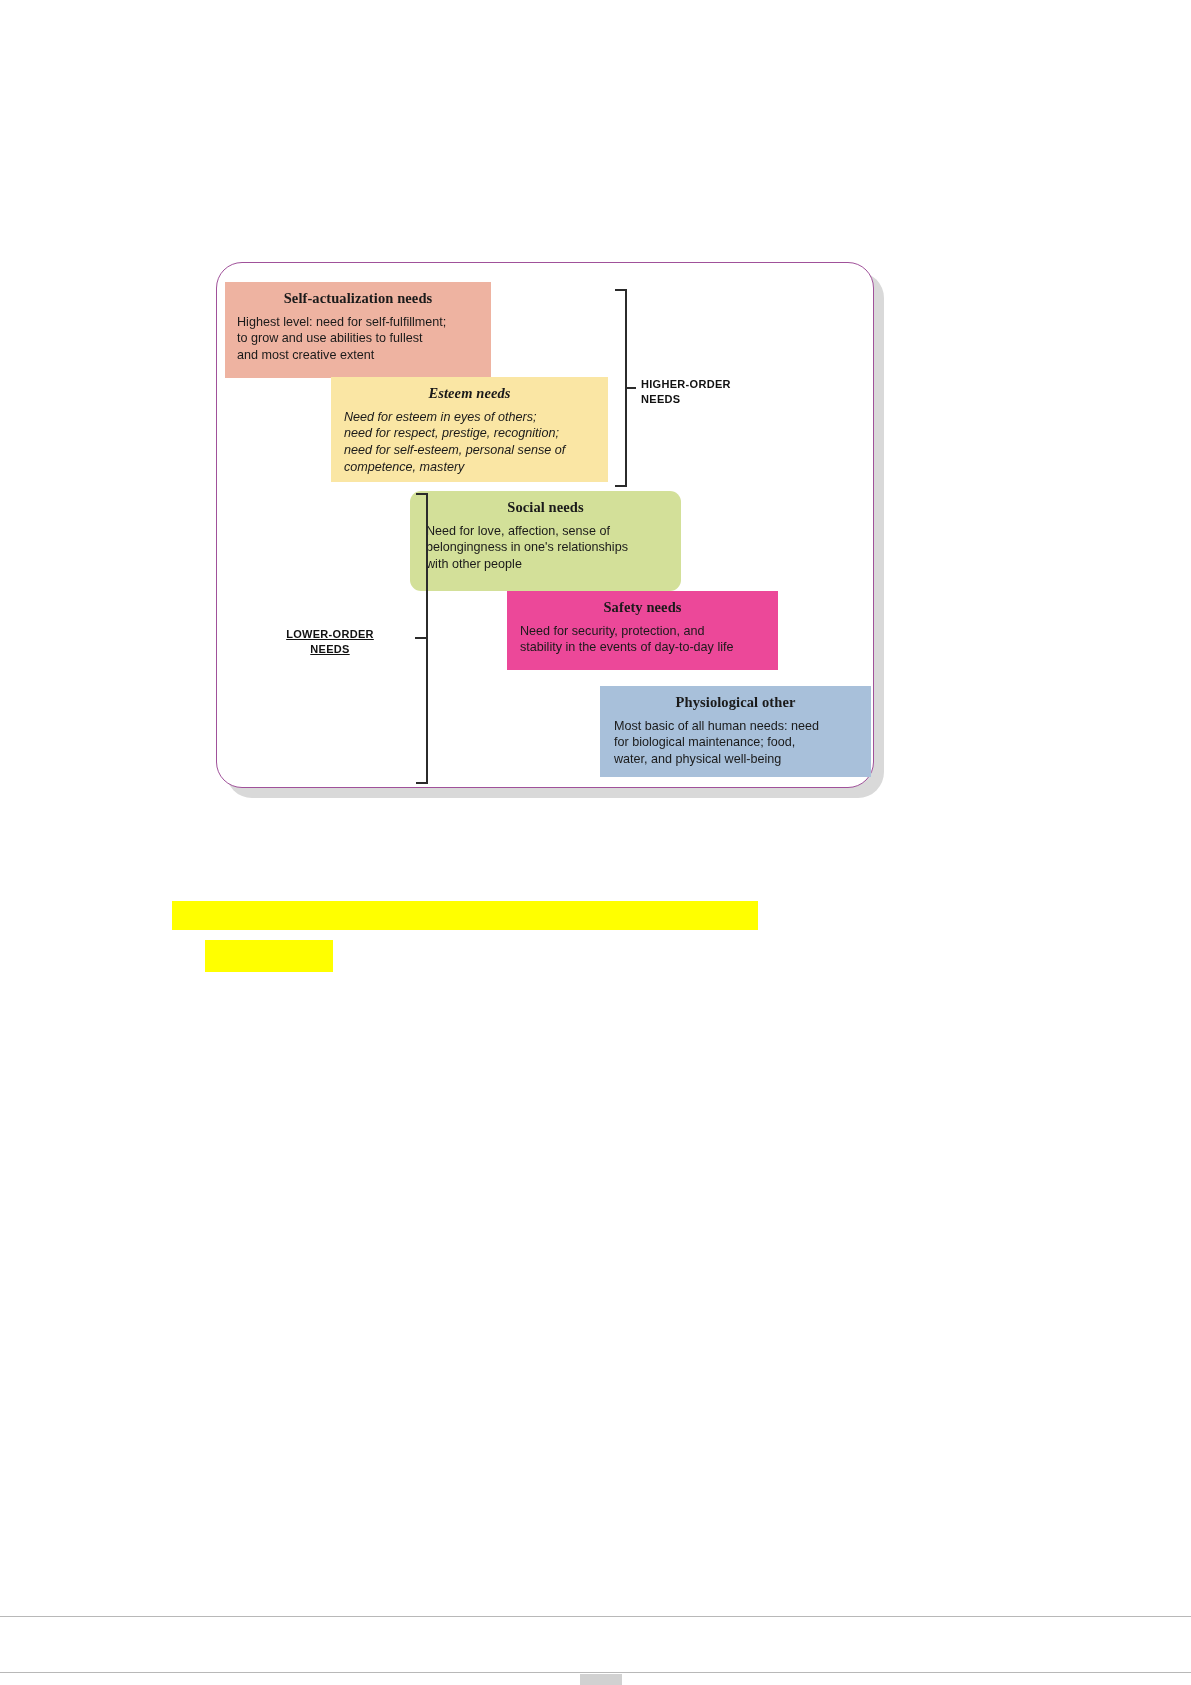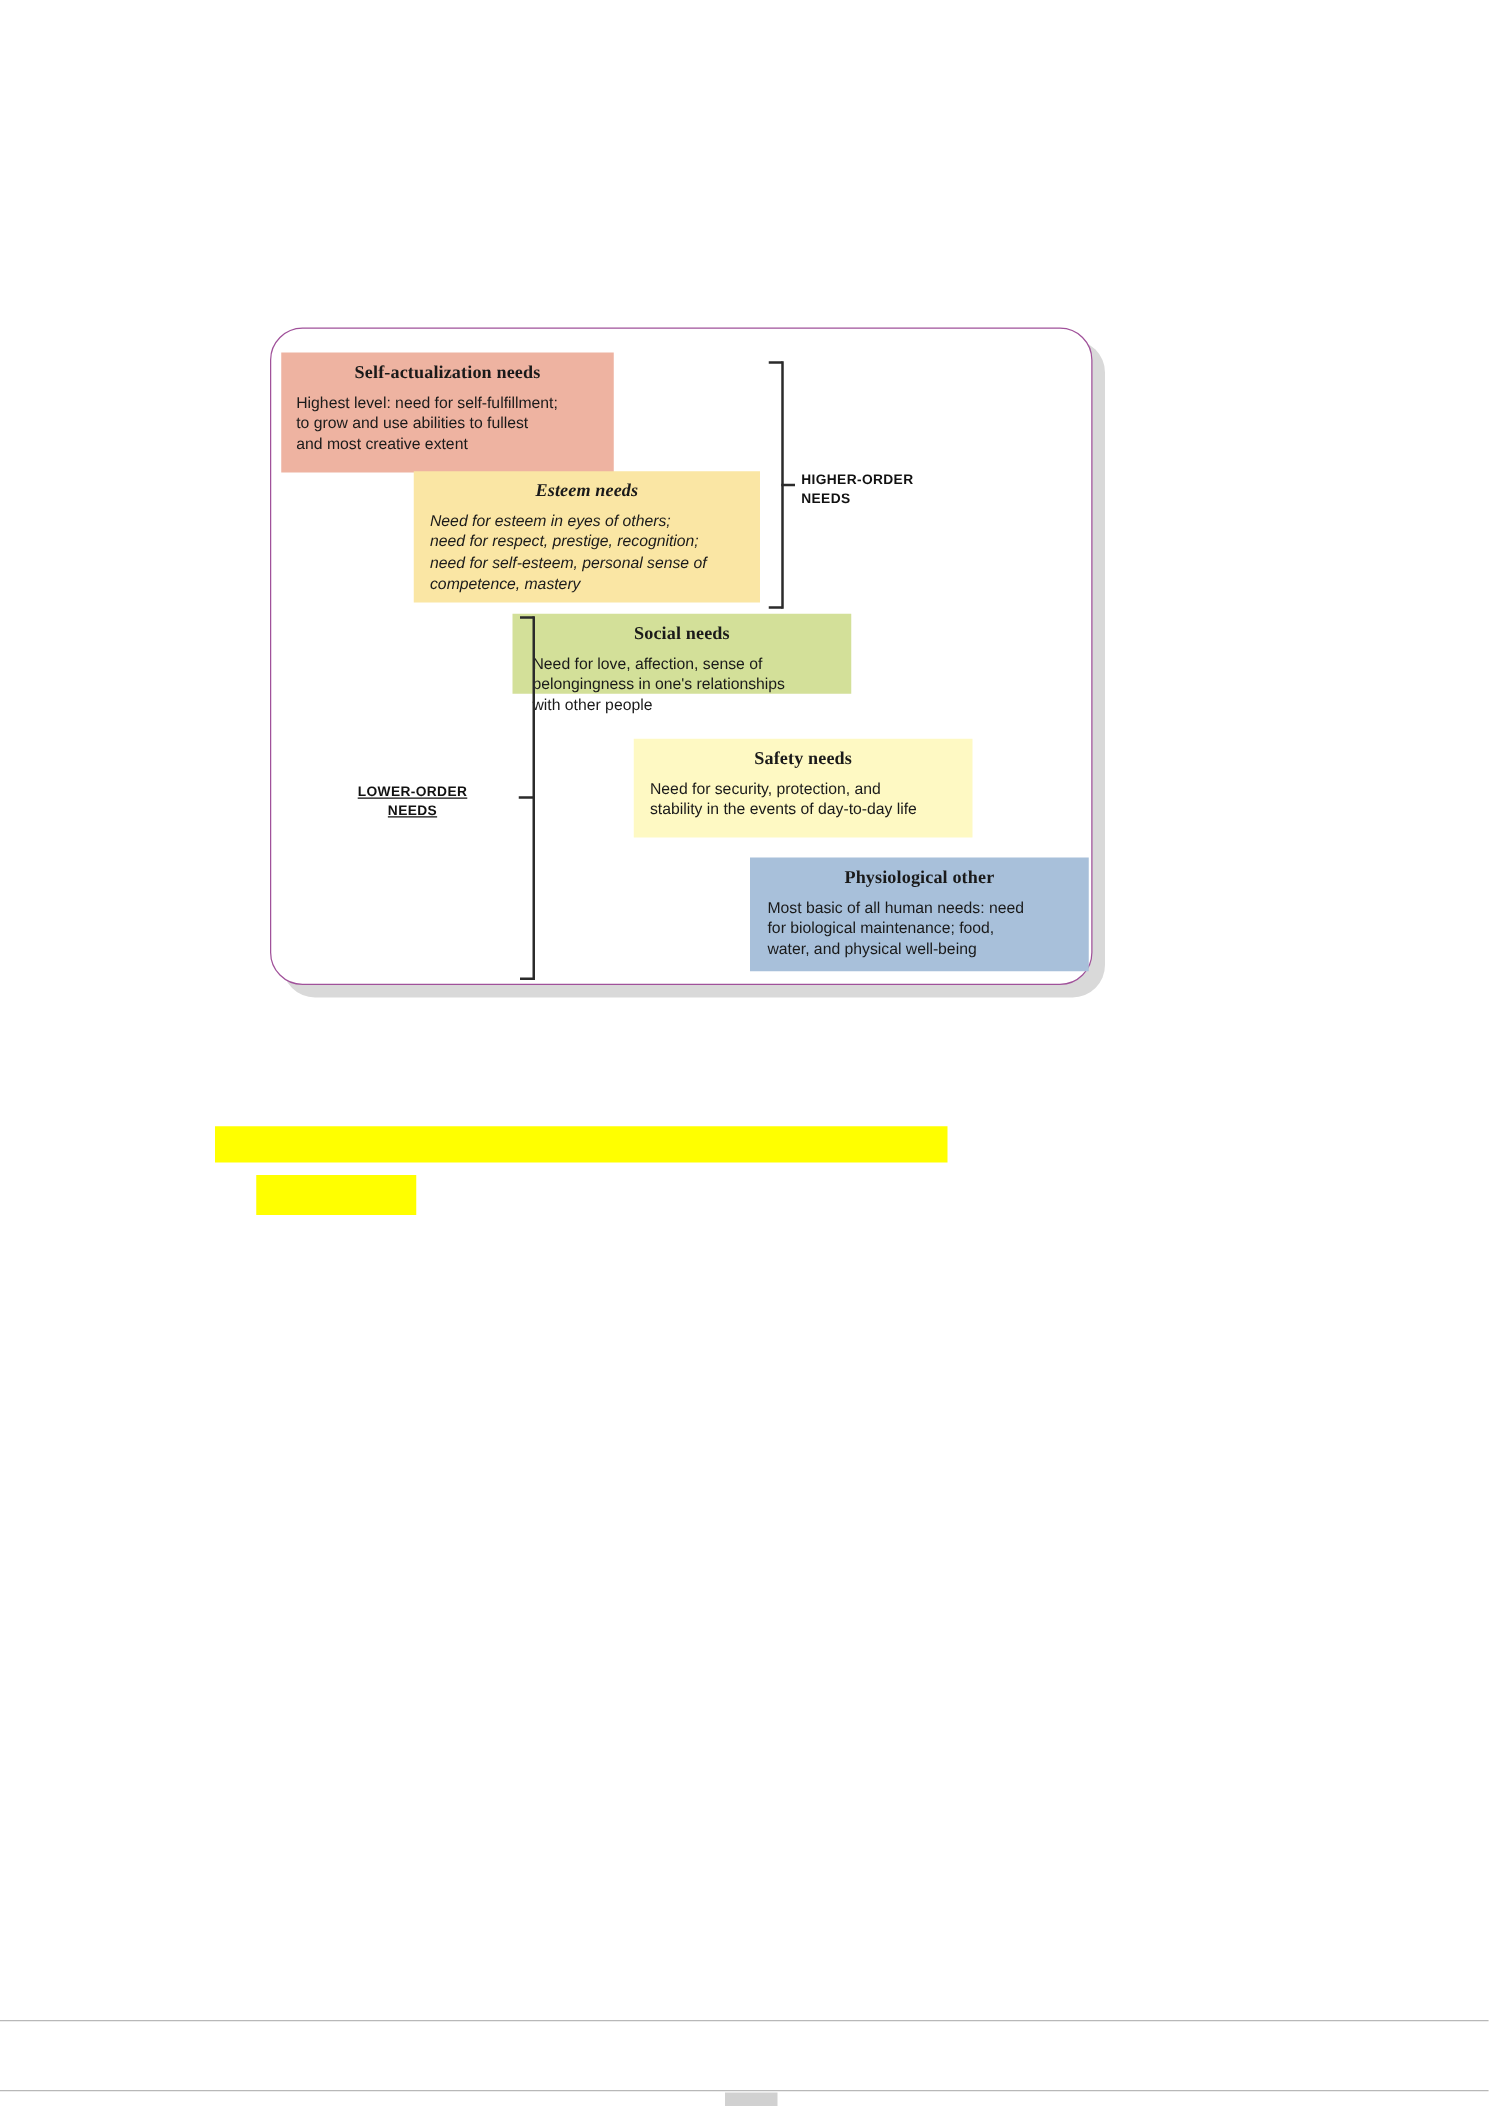--- a/index.html
+++ b/index.html
@@ -86,29 +86,30 @@
   #box-esteem {
     left: 114px;  top: 114px;
     width: 277px; height: 105px;
     background: #fae6a4;
     font-style: italic;
   }
   #box-esteem .need-body { padding-left: 13px; }
 
   #box-social {
     left: 193px;  top: 228px;
-    width: 271px; height: 64px;
+    width: 271px; height: 100px;
     background: #d3e099;
+    border-radius: 11px;
   }
   #box-social .need-body { padding-left: 16px; }
 
   #box-safety {
     left: 290px;  top: 328px;
     width: 271px; height: 79px;
-    background: #fef9c3;
+    background: #ec4899;
   }
   #box-safety .need-body { padding-left: 13px; }
 
   #box-physiological {
     left: 383px;  top: 423px;
     width: 271px; height: 91px;
     background: #a8c0da;
   }
   #box-physiological .need-body { padding-left: 14px; }
 

